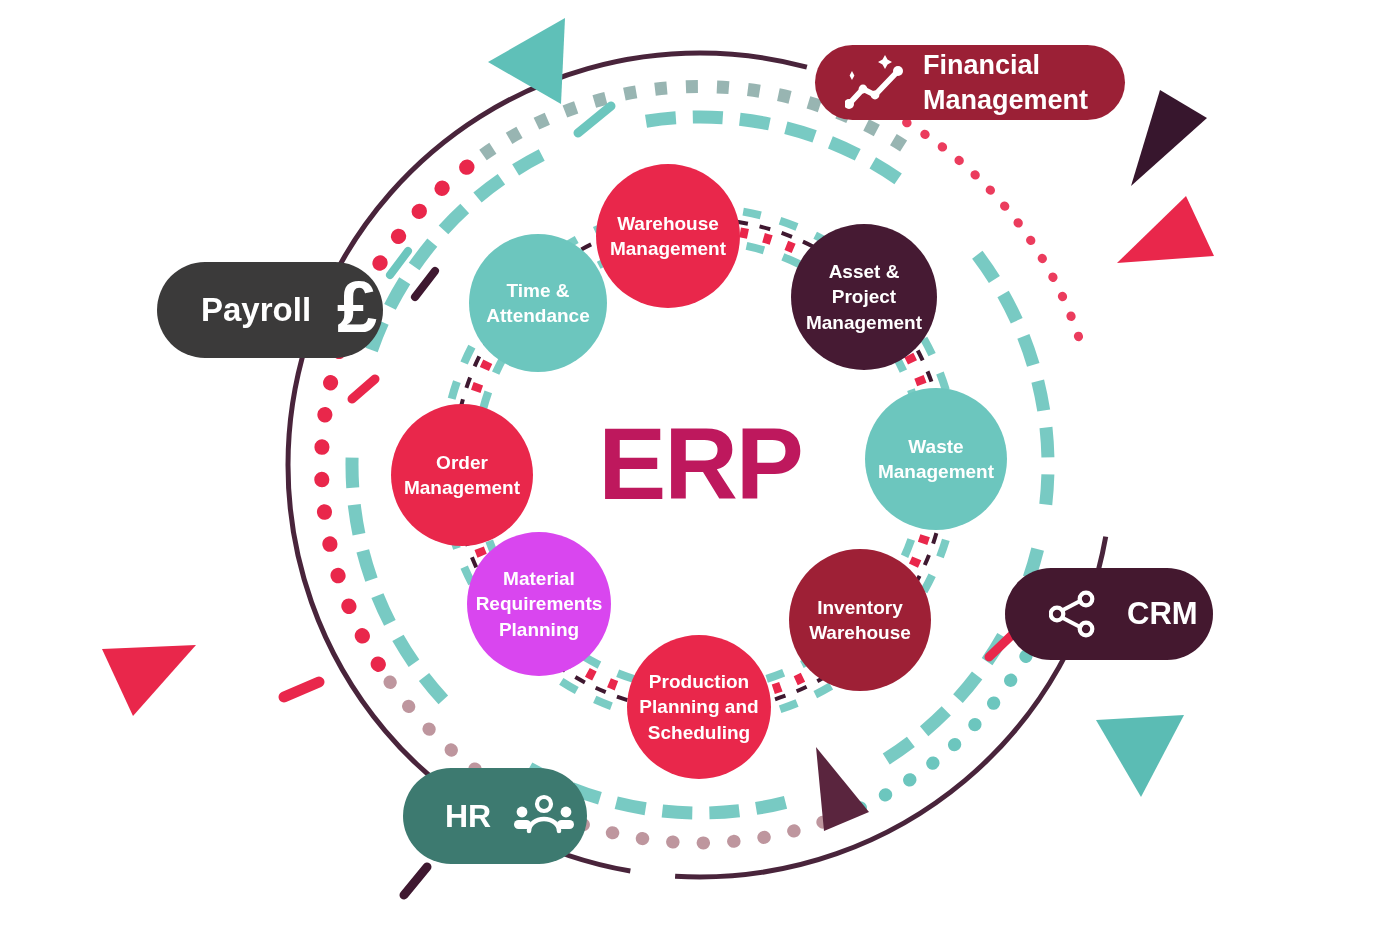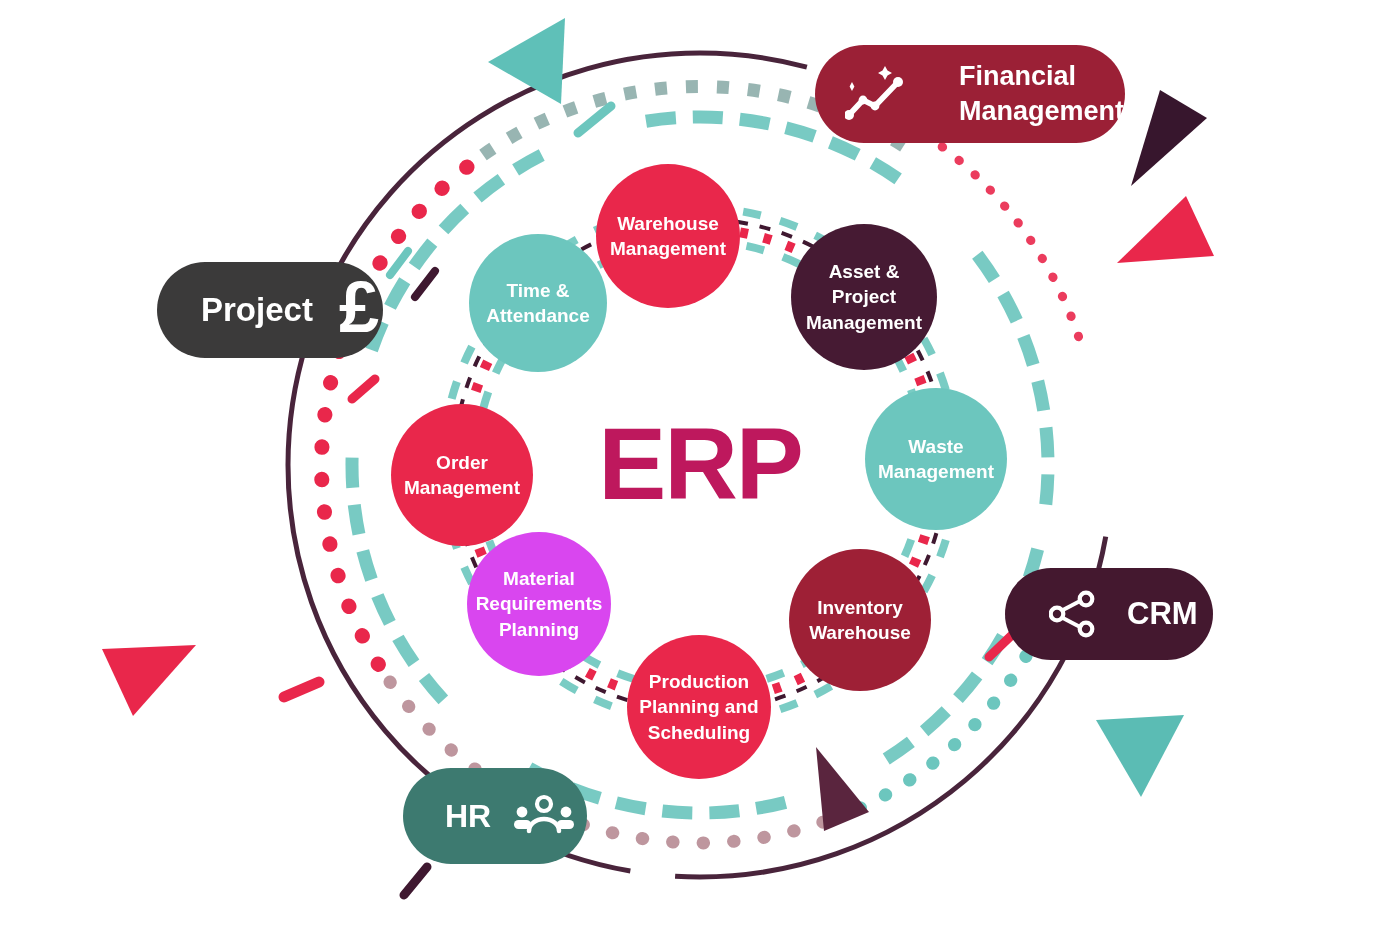--- a/index.html
+++ b/index.html
@@ -20,21 +20,21 @@
   .erp-center {
     position:absolute; left:553px; top:404px; width:294px; height:120px;
     display:flex; align-items:center; justify-content:center;
     font-size:102px; font-weight:700; color:#be185d; letter-spacing:-2px;
   }
 
   .badge {
     position:absolute; display:flex; align-items:center;
     color:#ffffff; font-weight:600;
   }
-  .badge-financial { left:815px; top:45px; width:310px; height:98px; border-radius:49px; background:#9b2036; padding-left:0;gap:36px; }
+  .badge-financial { left:815px; top:45px; width:310px; height:75px; border-radius:49px; background:#9b2036; padding-left:0; }
   .badge-financial .icon-wrap { margin-left:30px; }
   .badge-financial .badge-label { margin-left:16px; width:200px; font-size:27px; line-height:1.28; }
 
   .badge-payroll { left:157px; top:262px; width:226px; height:96px; border-radius:48px; background:#3b3a3a; }
   .badge-payroll .badge-label { margin-left:44px; font-size:33px; font-weight:600; }
   .badge-payroll .pound-glyph { margin-left:26px; font-size:72px; font-weight:700; line-height:1; padding-bottom:6px; }
 
   .badge-crm { left:1005px; top:568px; width:208px; height:92px; border-radius:46px; background:#44182f; }
   .badge-crm .icon-wrap { margin-left:44px; }
   .badge-crm .badge-label { margin-left:30px; font-size:31px; }
@@ -130,21 +130,21 @@
         <circle cx="4" cy="49" r="5" fill="#ffffff"></circle>
         <circle cx="18" cy="34" r="4.4" fill="#ffffff"></circle>
         <circle cx="30" cy="40" r="4.4" fill="#ffffff"></circle>
         <circle cx="53" cy="16" r="5" fill="#ffffff"></circle>
       </svg>
     </span>
     <span class="badge-label">Financial Management</span>
   </div>
 
   <div class="badge badge-payroll" style="background-color: rgb(59, 58, 58);">
-    <span class="badge-label">Project</span>
+    <span class="badge-label">Payroll</span>
     <span class="pound-glyph">£</span>
   </div>
 
   <div class="badge badge-crm" style="background-color: rgb(68, 24, 47);">
     <span class="icon-wrap">
       <svg width="48" height="48" viewBox="0 0 48 48">
         <line x1="12" y1="21" x2="33" y2="10" stroke="#ffffff" stroke-width="4"></line>
         <line x1="12" y1="27" x2="33" y2="38" stroke="#ffffff" stroke-width="4"></line>
         <circle cx="8" cy="24" r="6.3" fill="none" stroke="#ffffff" stroke-width="4.2"></circle>
         <circle cx="37" cy="9" r="6.3" fill="none" stroke="#ffffff" stroke-width="4.2"></circle>

